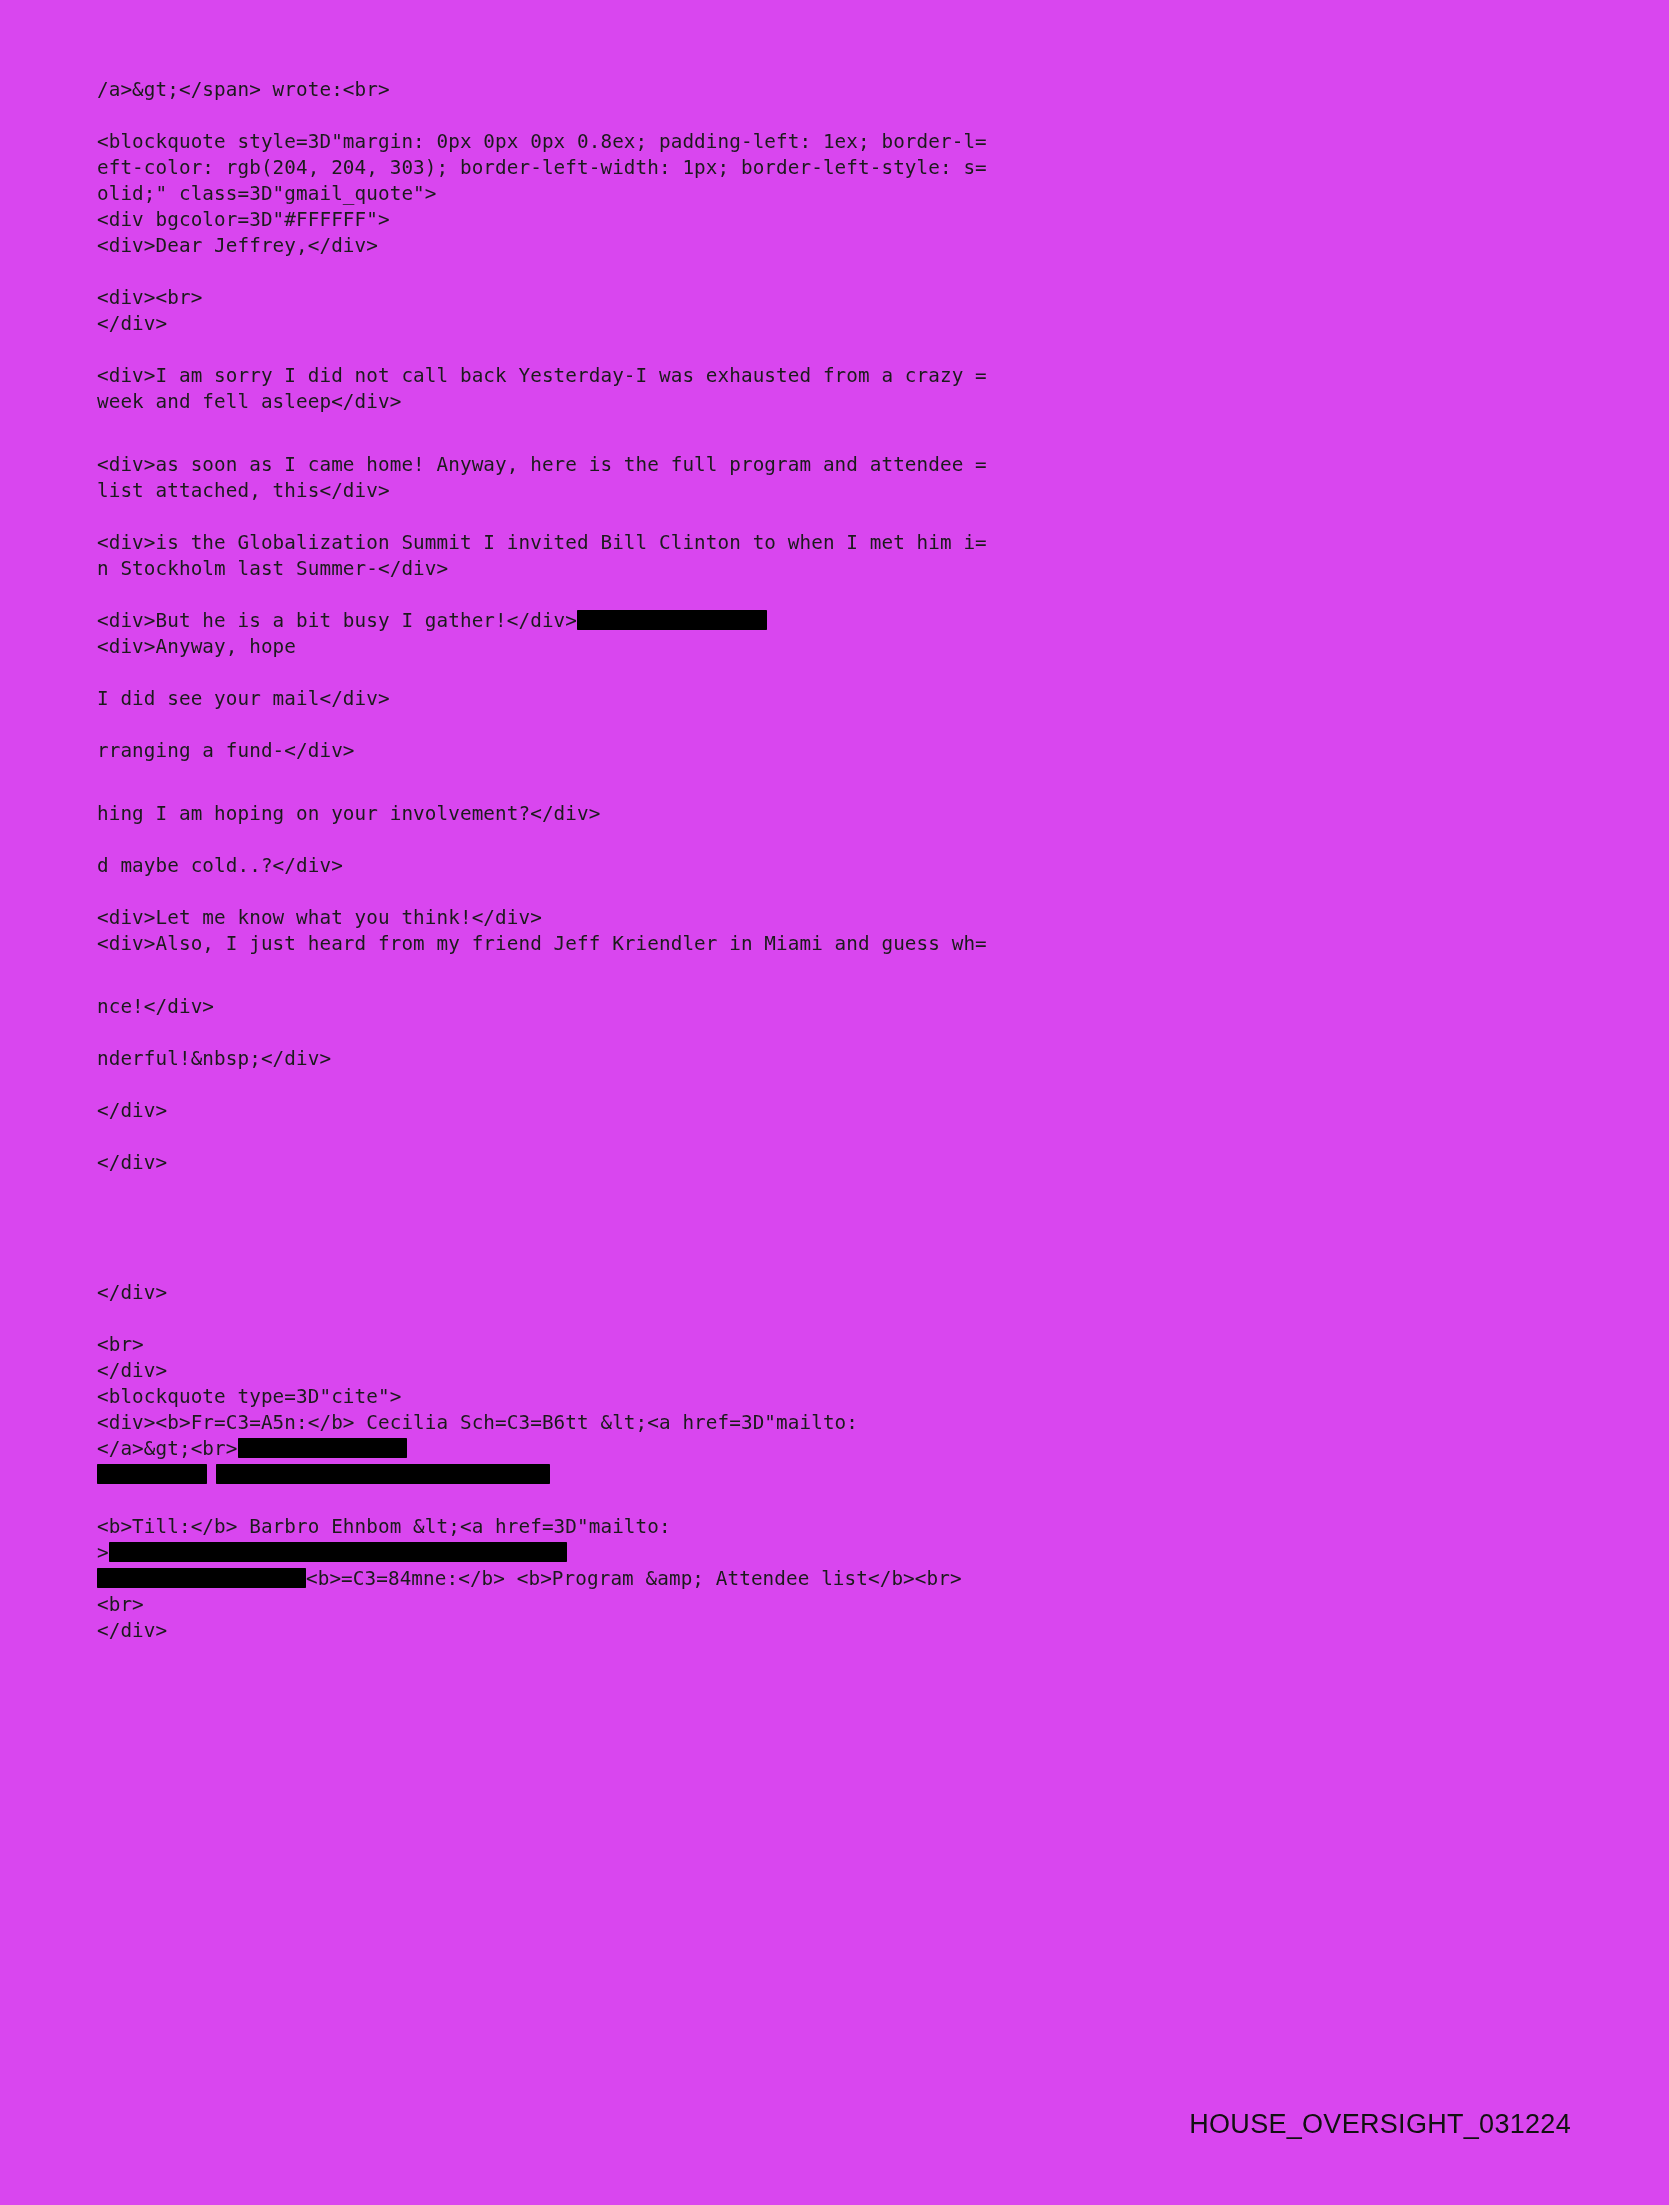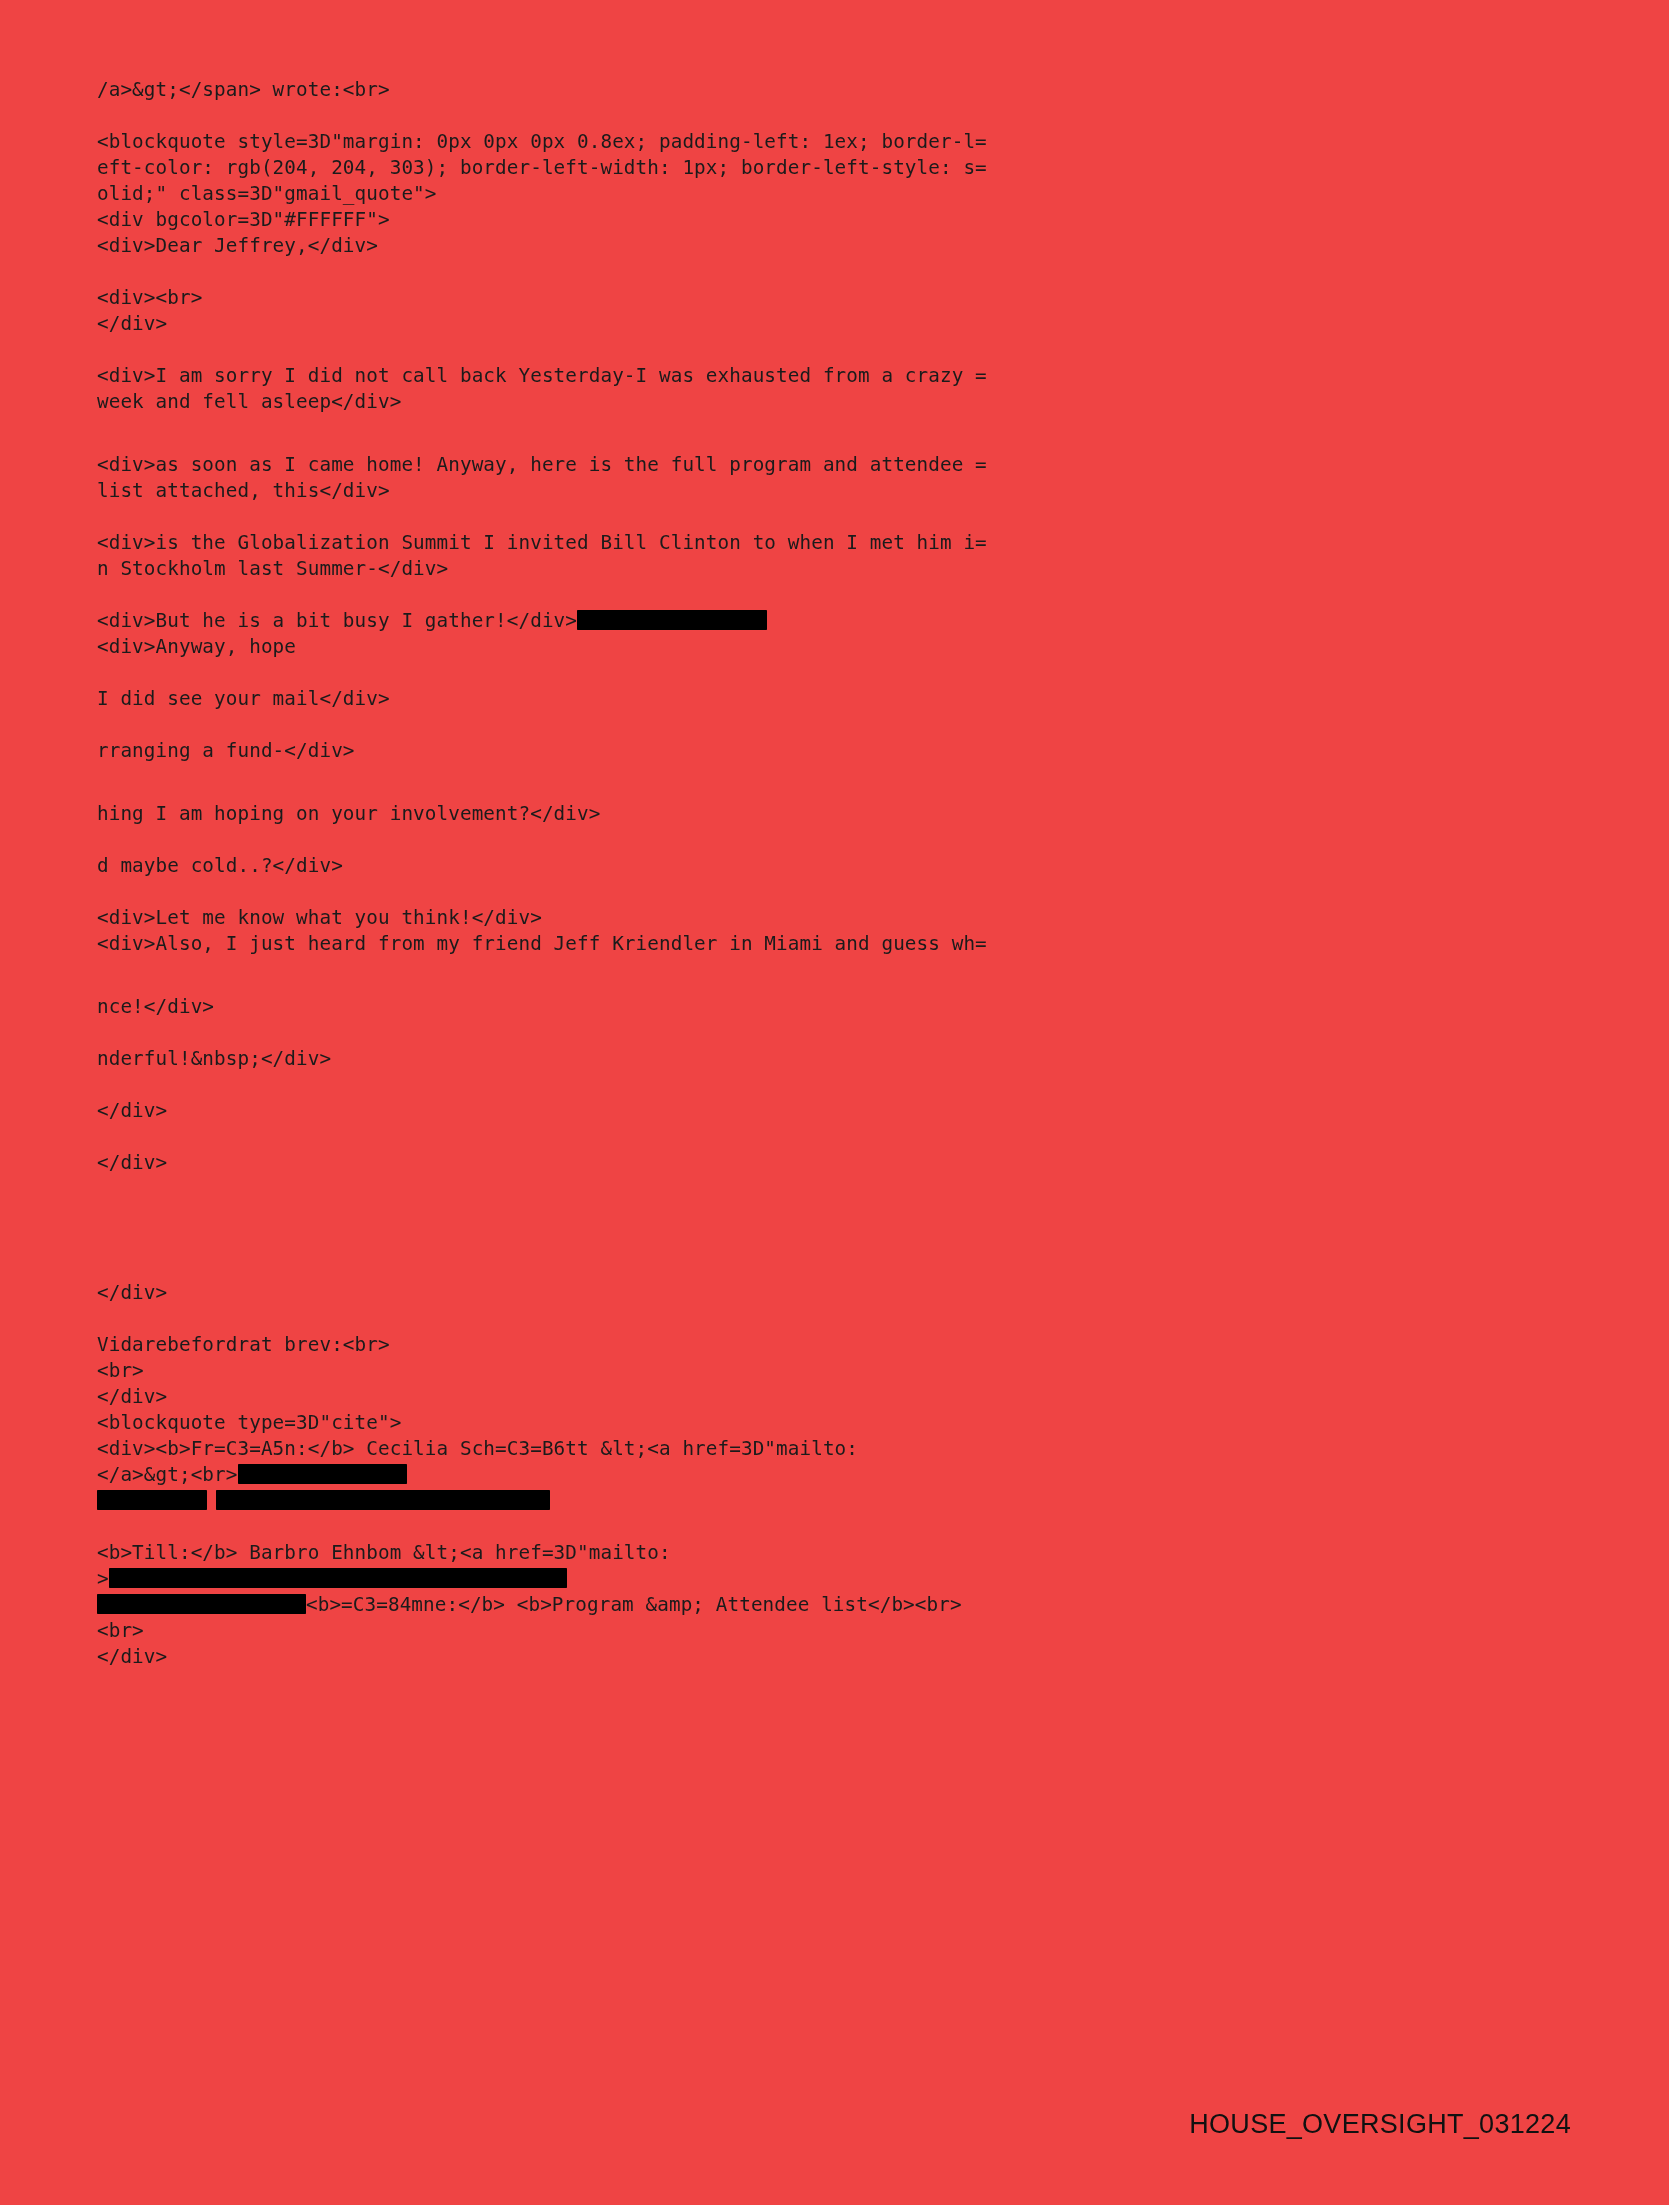--- a/index.html
+++ b/index.html
@@ -12,21 +12,21 @@
     height: 2205px;
     font-family: "DejaVu Sans Mono", monospace;
     position: relative;
     overflow: hidden;
   }
   .page {
     position: absolute;
     top: 0; left: 0;
     width: 1669px;
     height: 2205px;
-    background: #ef4444;
+    background: #d946ef;
   }
   .doc-body {
     position: absolute;
     left: 97px;
     top: 77px;
     width: 1466px;
   }
   .line {
     font-family: "DejaVu Sans Mono", monospace;
     font-size: 19.3px;
@@ -132,21 +132,20 @@
     <div class="line"></div>
     <div class="gap-m"></div>
 
     <div class="line"></div>
     <div class="gap-m"></div>
 
     <div class="line">&lt;/div&gt;</div>
     <div class="line"></div>
     <div class="gap-m"></div>
 
-    <div class="line">Vidarebefordrat brev:&lt;br&gt;</div>
     <div class="line">&lt;br&gt;</div>
     <div class="line">&lt;/div&gt;</div>
     <div class="line">&lt;blockquote type=3D"cite"&gt;</div>
     <div class="line">&lt;div&gt;&lt;b&gt;Fr=C3=A5n:&lt;/b&gt; Cecilia Sch=C3=B6tt &amp;lt;&lt;a href=3D"mailto:</div>
 
     <div class="line"><span>&lt;/a&gt;&amp;gt;&lt;br&gt;</span><span class="redact" style="width:169px;"></span></div>
     <div class="line"><span class="redact" style="width:110px;"></span><span class="redact" style="width:334px;margin-left:9.2px;"></span><span></span></div>
     <div class="gap-m"></div>
 
     <div class="line">&lt;b&gt;Till:&lt;/b&gt; Barbro Ehnbom &amp;lt;&lt;a href=3D"mailto:</div>

